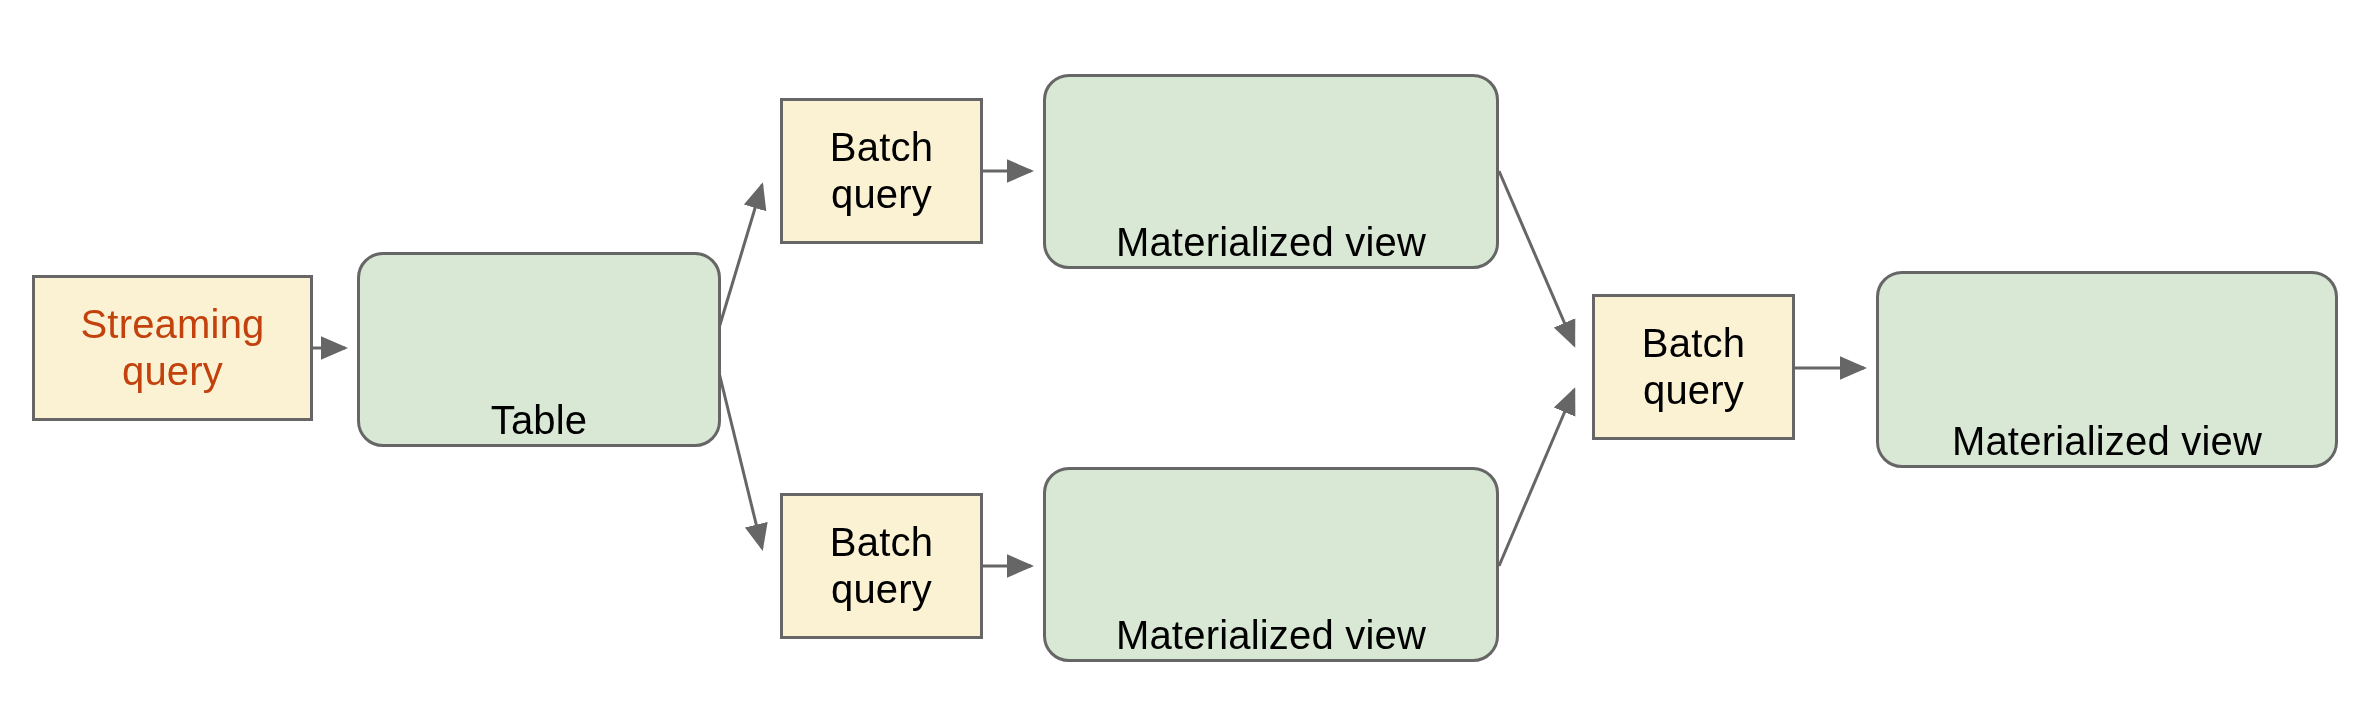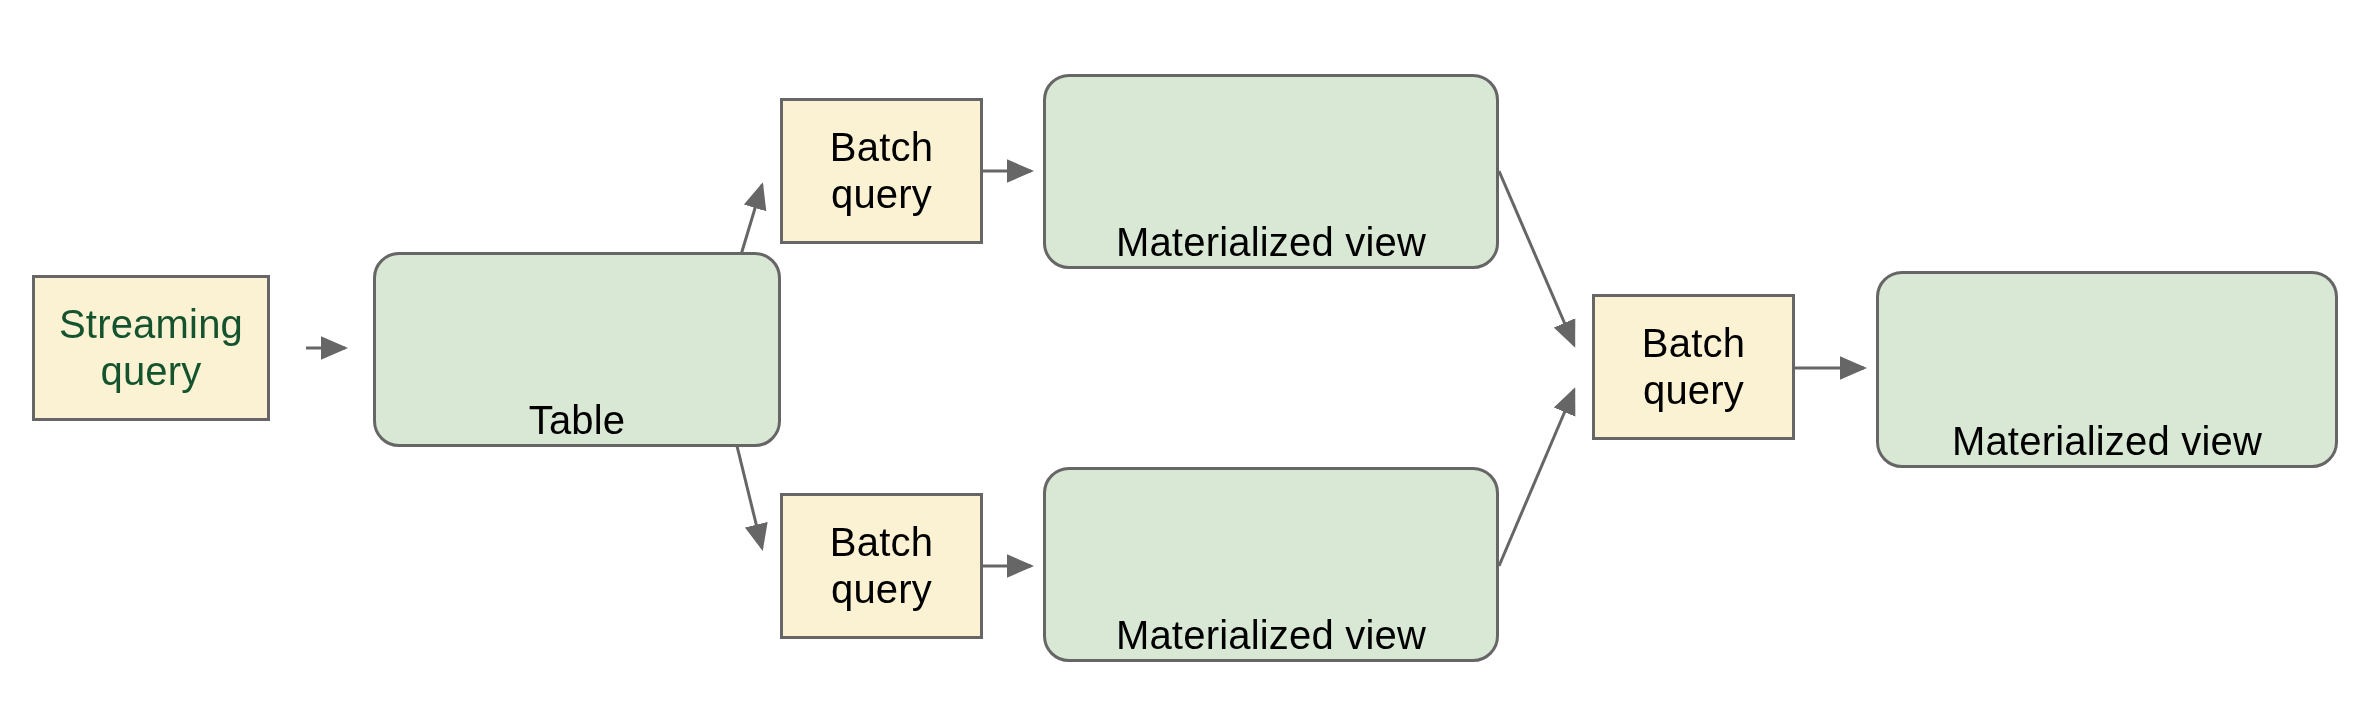--- a/index.html
+++ b/index.html
@@ -69,25 +69,25 @@
         <path d="M 713 348 L 762 548" fill="none" stroke="#666666" stroke-width="3" marker-end="url(#arrowhead)"></path>
         <path d="M 983 171 L 1031 171" fill="none" stroke="#666666" stroke-width="3" marker-end="url(#arrowhead)"></path>
         <path d="M 983 566 L 1031 566" fill="none" stroke="#666666" stroke-width="3" marker-end="url(#arrowhead)"></path>
         <path d="M 1499 171 L 1574 345" fill="none" stroke="#666666" stroke-width="3" marker-end="url(#arrowhead)"></path>
         <path d="M 1499 566 L 1574 390" fill="none" stroke="#666666" stroke-width="3" marker-end="url(#arrowhead)"></path>
         <path d="M 1795 368 L 1864 368" fill="none" stroke="#666666" stroke-width="3" marker-end="url(#arrowhead)"></path>
       </g>
   </svg>
 
   <div id="node-group">
-      <div class="node process" style="left: 32px; top: 275px; width: 238px; height: 146px; background: rgb(251, 242, 212); border-color: rgb(102, 102, 102); color: #14532d;">
+      <div class="node process" style="left: 32px; top: 275px; width: 281px; height: 146px; background: rgb(251, 242, 212); border-color: rgb(102, 102, 102); color: #c2410c;">
         <span class="node-label">Streaming
 query</span>
       </div>
-      <div class="node store" style="left: 357px; top: 252px; width: 408px; height: 195px; background: rgb(217, 231, 213); border-color: rgb(102, 102, 102); color: rgb(0, 0, 0); margin-left: 16px;">
+      <div class="node store" style="left: 357px; top: 252px; width: 364px; height: 195px; background: rgb(217, 231, 213); border-color: rgb(102, 102, 102); color: rgb(0, 0, 0);">
         <span class="node-label">Table</span>
       </div>
       <div class="node process" style="left: 780px; top: 98px; width: 203px; height: 146px; background: rgb(251, 242, 212); border-color: rgb(102, 102, 102); color: rgb(0, 0, 0);">
         <span class="node-label">Batch
 query</span>
       </div>
       <div class="node store" style="left: 1043px; top: 74px; width: 456px; height: 195px; background: rgb(217, 231, 213); border-color: rgb(102, 102, 102); color: rgb(0, 0, 0);">
         <span class="node-label">Materialized view</span>
       </div>
       <div class="node process" style="left: 780px; top: 493px; width: 203px; height: 146px; background: rgb(251, 242, 212); border-color: rgb(102, 102, 102); color: rgb(0, 0, 0);">

